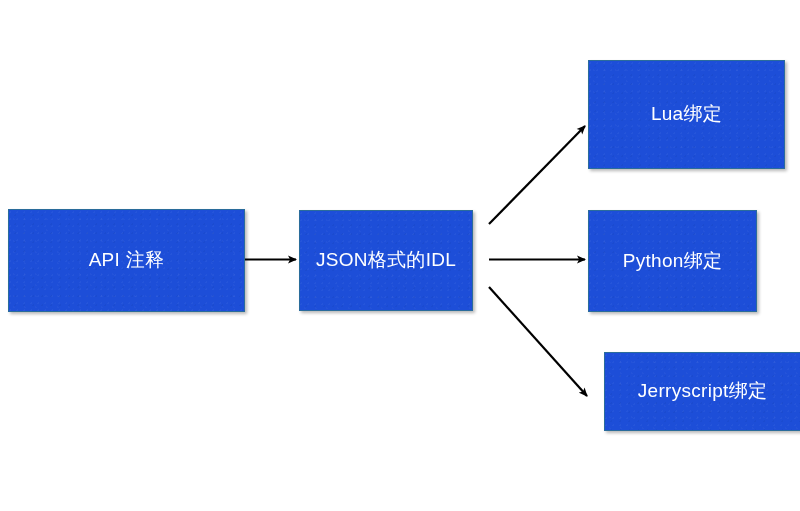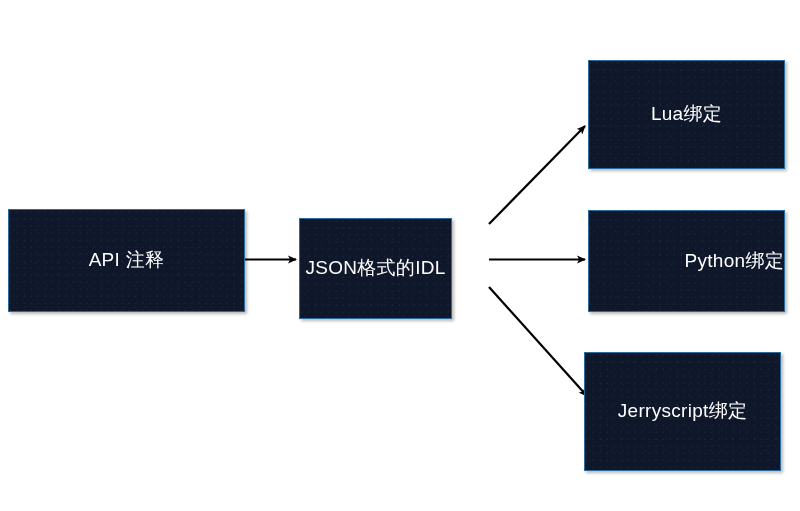--- a/index.html
+++ b/index.html
@@ -14,21 +14,21 @@
   #canvas {
     position: relative;
     width: 800px;
     height: 511px;
     background: #ffffff;
     overflow: hidden;
   }
   .node {
     position: absolute;
     box-sizing: border-box;
-    background-color: #0f172a;
+    background-color: #1d4ed8;
     border: 1px solid #2a6c9b;
     box-shadow: 2px 2px 3px rgba(0,0,0,0.28);
     display: flex;
     align-items: center;
     justify-content: center;
     color: #ffffff;
     font-size: 19px;
     font-weight: 400;
     letter-spacing: 0.3px;
     text-align: center;
@@ -48,24 +48,24 @@
     background-size: 7px 7px, 9px 9px, 11px 11px;
     opacity: 0.9;
   }
   .node-label {
     position: relative;
     z-index: 2;
     white-space: nowrap;
   }
 
   #node-api        { left: 8px;   top: 209px; width: 237px; height: 103px; }
-  #node-idl        { left: 299px; top: 218px; width: 153px; height: 101px; }
+  #node-idl        { left: 299px; top: 210px; width: 174px; height: 101px; }
   #node-lua        { left: 588px; top: 60px;  width: 197px; height: 109px; }
-  #node-python     { left: 588px; top: 210px; width: 197px; height: 102px; justify-content: flex-end; }
-  #node-jerry      { left: 584px; top: 352px; width: 197px; height: 119px; }
+  #node-python     { left: 588px; top: 210px; width: 169px; height: 102px; }
+  #node-jerry      { left: 604px; top: 352px; width: 197px; height: 79px; }
 
   #edges {
     position: absolute;
     left: 0;
     top: 0;
     width: 800px;
     height: 511px;
     pointer-events: none;
   }
 </style>

